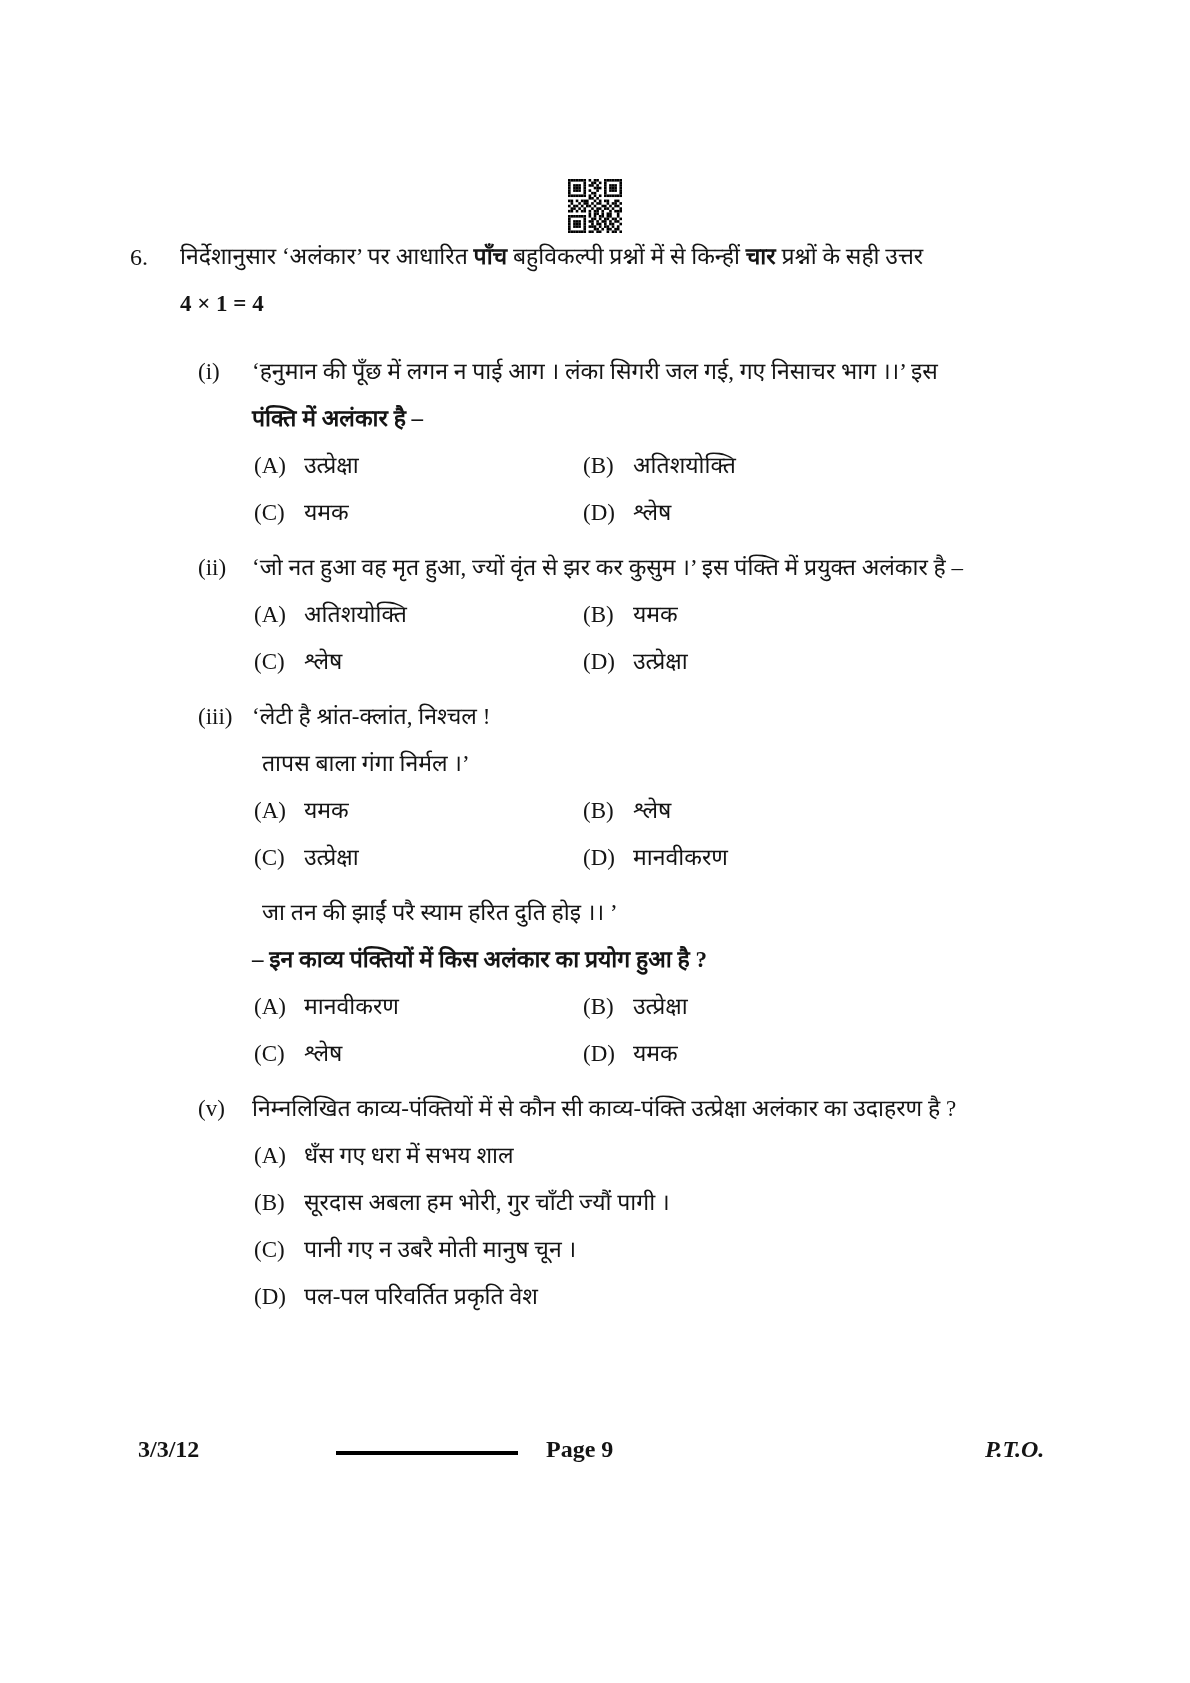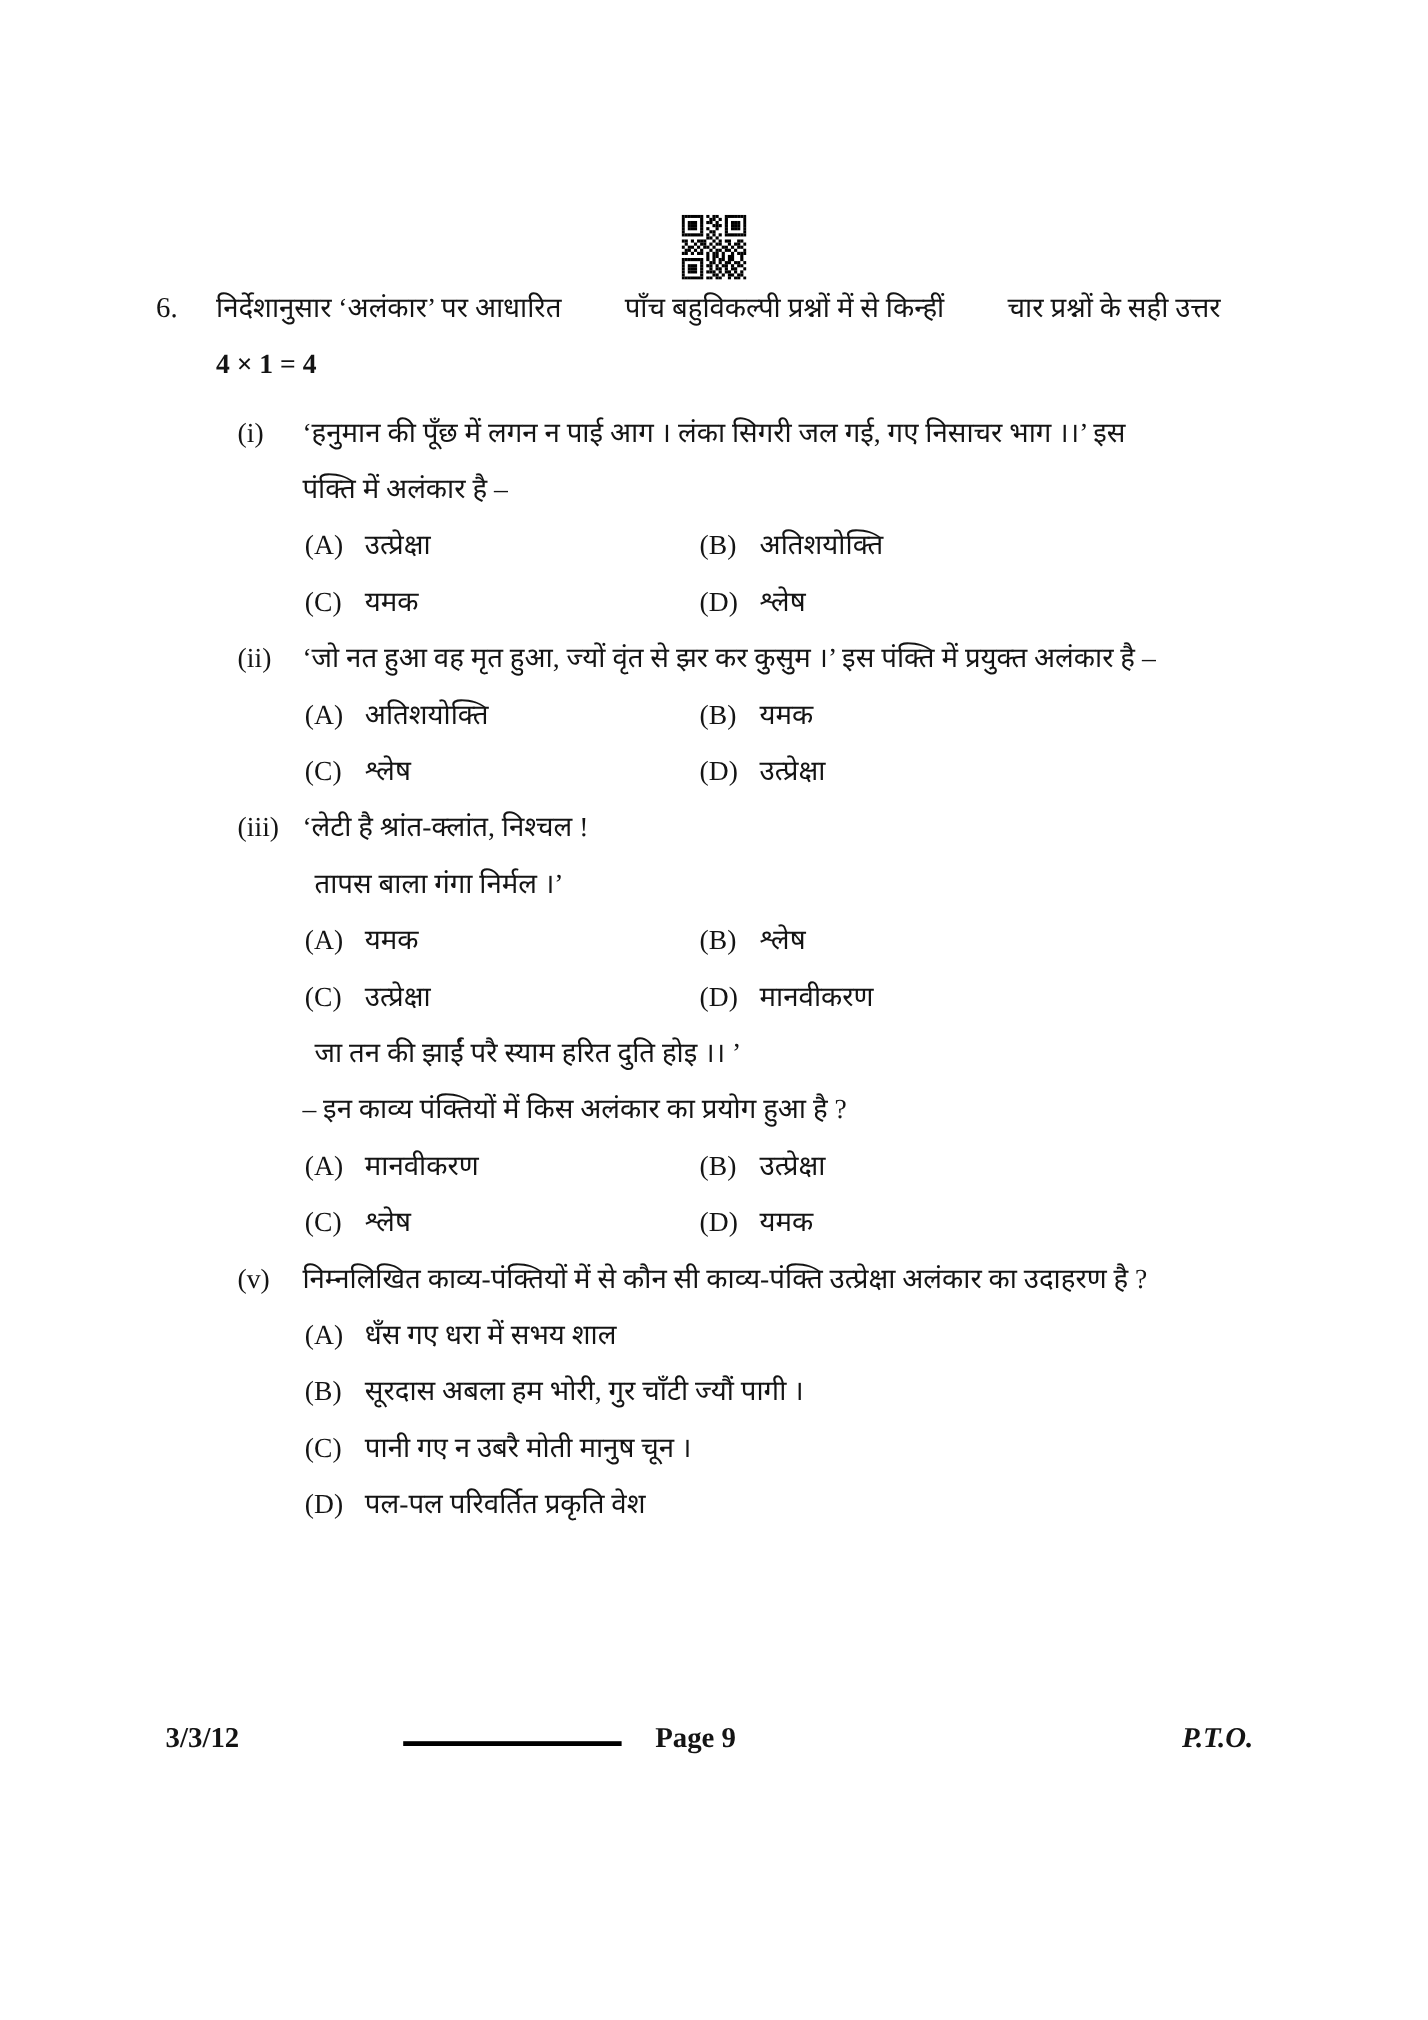--- a/index.html
+++ b/index.html
@@ -10,35 +10,35 @@
   }
   .qr { position:absolute; left:568px; top:179px; width:54px; height:54px; }
   .qr svg rect { fill:#000; }
   .content { position:absolute; left:130px; top:240px; width:915px; font-size:23px; line-height:34px; }
   .row { margin-bottom:13px; white-space:nowrap; }
   .q6 { display:flex; }
   .qnum { width:50px; flex:none; font-size:24px; }
   .intro { flex:1; }
   .intro-line2 { display:flex; justify-content:space-between; }
   .marks { font-weight:bold; font-family:"Liberation Serif",serif; }
-  .subq { margin-left:68px; margin-top:10px; }
+  .subq { margin-left:68px; margin-top:21px; }
   .sq-label { display:inline-block; width:54px; font-family:"Liberation Serif",serif; }
-  .sq-cont { padding-left:54px; }
+  .sq-cont { padding-left:54px;font-weight:bold; }
   .sq-cont-quote { padding-left:64px; }
   .opts { margin-left:56px; }
   .opt-row { display:flex; margin-bottom:13px; white-space:nowrap; }
   .opt { width:329px; display:flex; }
   .opt.wide { width:auto; }
   .opt-letter { width:50px; flex:none; font-family:"Liberation Serif",serif; }
   .footer { position:absolute; left:0; top:1436px; width:1020px; height:44px; font-size:24px; }
   .f-code { position:absolute; left:138px; top:0; font-weight:bold; }
   .f-divider { position:absolute; left:336px; top:15px; width:182px; height:4px; background:#000; }
   .f-page { position:absolute; left:546px; top:0; font-weight:bold;text-align:center; }
   .f-pto { position:absolute; left:985px; top:0; font-weight:bold; font-style:italic; }
-  b { font-weight:normal;margin-left:47px; }
+  b { font-weight:bold; }
 </style>
 </head>
 <body>
 
 <div class="page">
 
   <div class="qr"><svg xmlns="http://www.w3.org/2000/svg" width="54" height="54" viewBox="0 0 54 54">
         <rect x="0.00" y="0.00" width="2.62" height="2.62"></rect>
         <rect x="2.57" y="0.00" width="2.62" height="2.62"></rect>
         <rect x="5.14" y="0.00" width="2.62" height="2.62"></rect>

